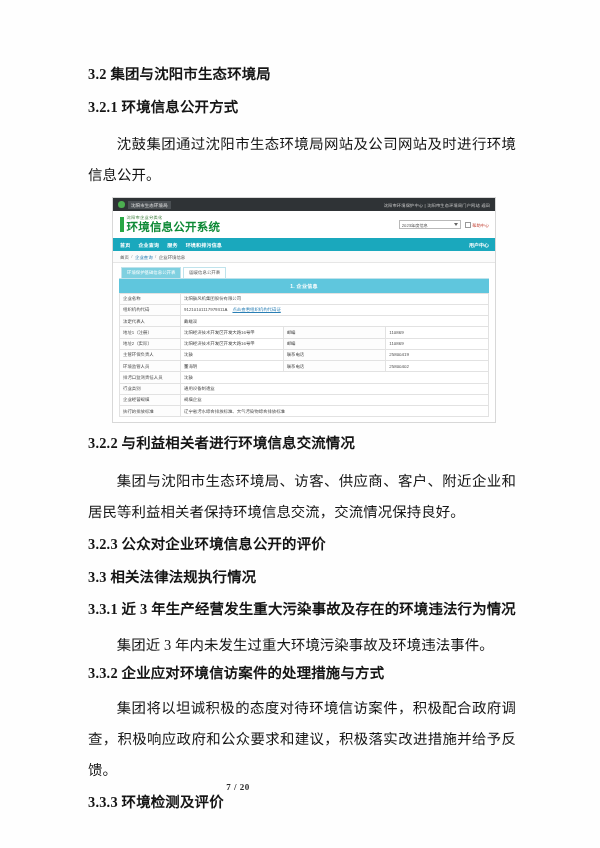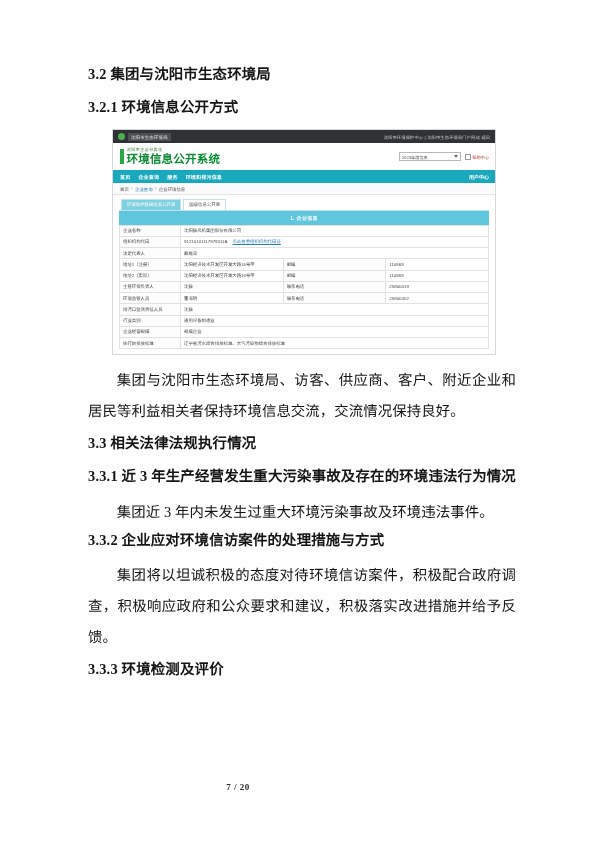--- a/index.html
+++ b/index.html
@@ -299,20 +299,21 @@
 
     <div class="h-sec">
       <span class="num">3.2</span>
       <span>集团与沈阳市生态环境局</span>
     </div>
 
     <div class="h-sec">
       <span class="num">3.2.1</span>
       <span>环境信息公开方式</span>
     </div>
+    <p class="para nogap">沈鼓集团通过沈阳市生态环境局网站及公司网站及时进行环境信息公开。</p>
 
     <div class="shot">
 
       <div class="shot-topbar">
         <div class="shot-topbar-left">
           <span class="tb-dot"></span>
           <span class="tb-site">沈阳市生态环境局</span>
         </div>
         <span class="tb-links">沈阳市环境保护中心 | 沈阳市生态环境局门户网站 返回</span>
       </div>
@@ -417,22 +418,30 @@
             </tr>
             <tr>
               <td class="lbl">执行的排放标准</td>
               <td class="val" colspan="3">辽宁省污水综合排放标准、大气污染物综合排放标准</td>
             </tr>
           </tbody>
         </table>
       </div>
     </div>
 
+    <div class="h-sec">
+      <span class="num">3.2.2</span>
+      <span>与利益相关者进行环境信息交流情况</span>
+    </div>
     <p class="para">集团与沈阳市生态环境局、访客、供应商、客户、附近企业和居民等利益相关者保持环境信息交流，交流情况保持良好。</p>
 
+    <div class="h-sec">
+      <span class="num">3.2.3</span>
+      <span>公众对企业环境信息公开的评价</span>
+    </div>
 
     <div class="h-sec">
       <span class="num">3.3</span>
       <span>相关法律法规执行情况</span>
     </div>
 
     <div class="h-sec tight">
       <span class="num">3.3.1</span>
       <span>近 3 年生产经营发生重大污染事故及存在的环境违法行为情况</span>
     </div>

